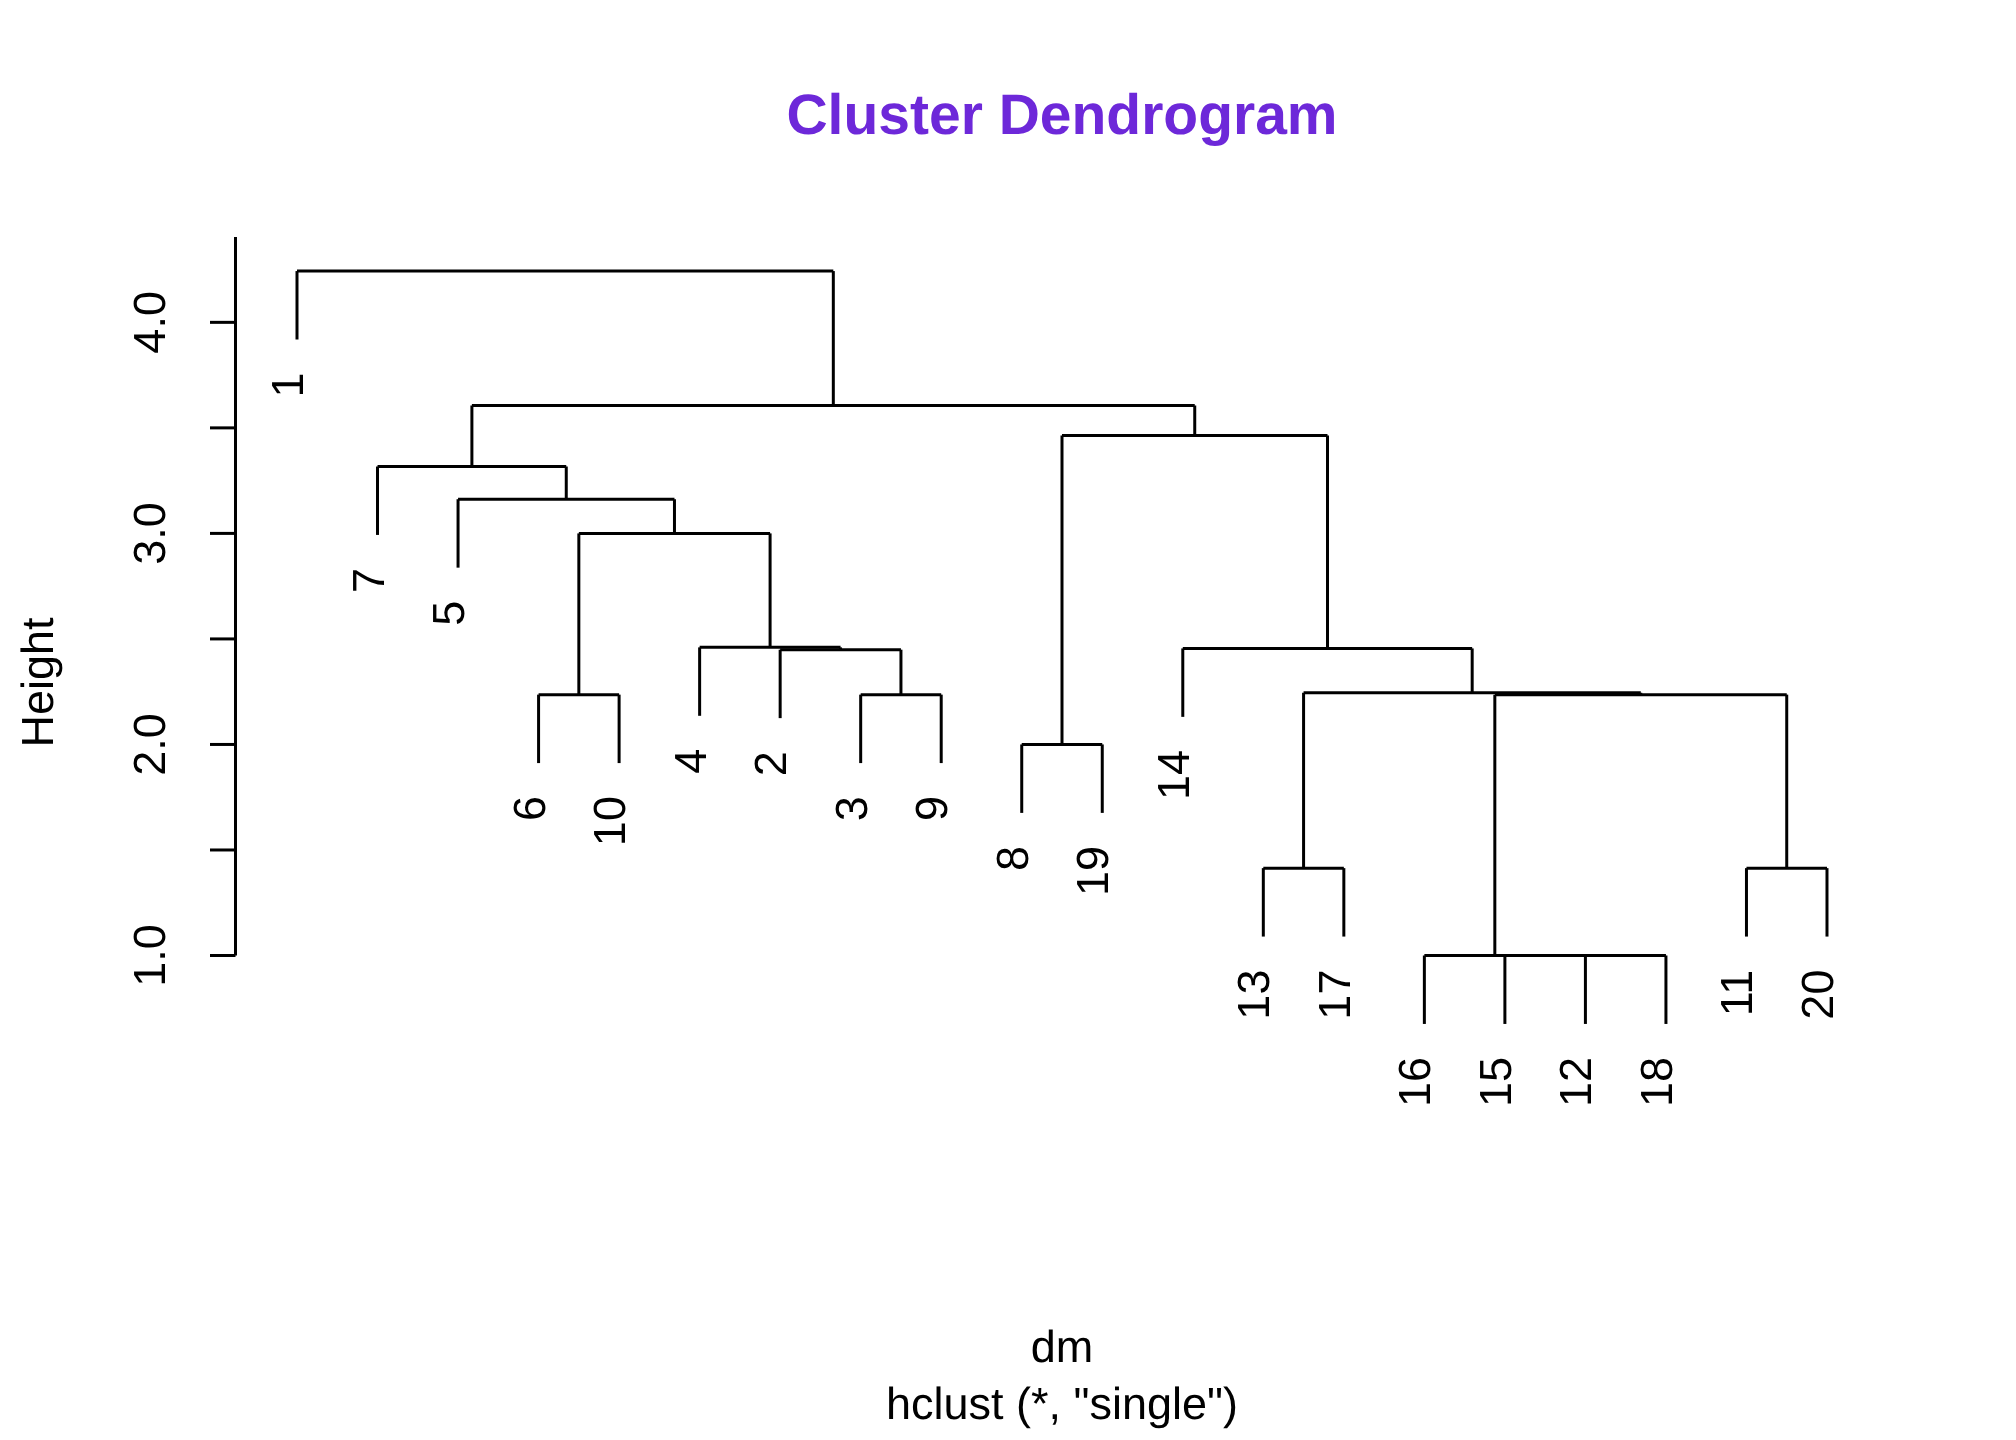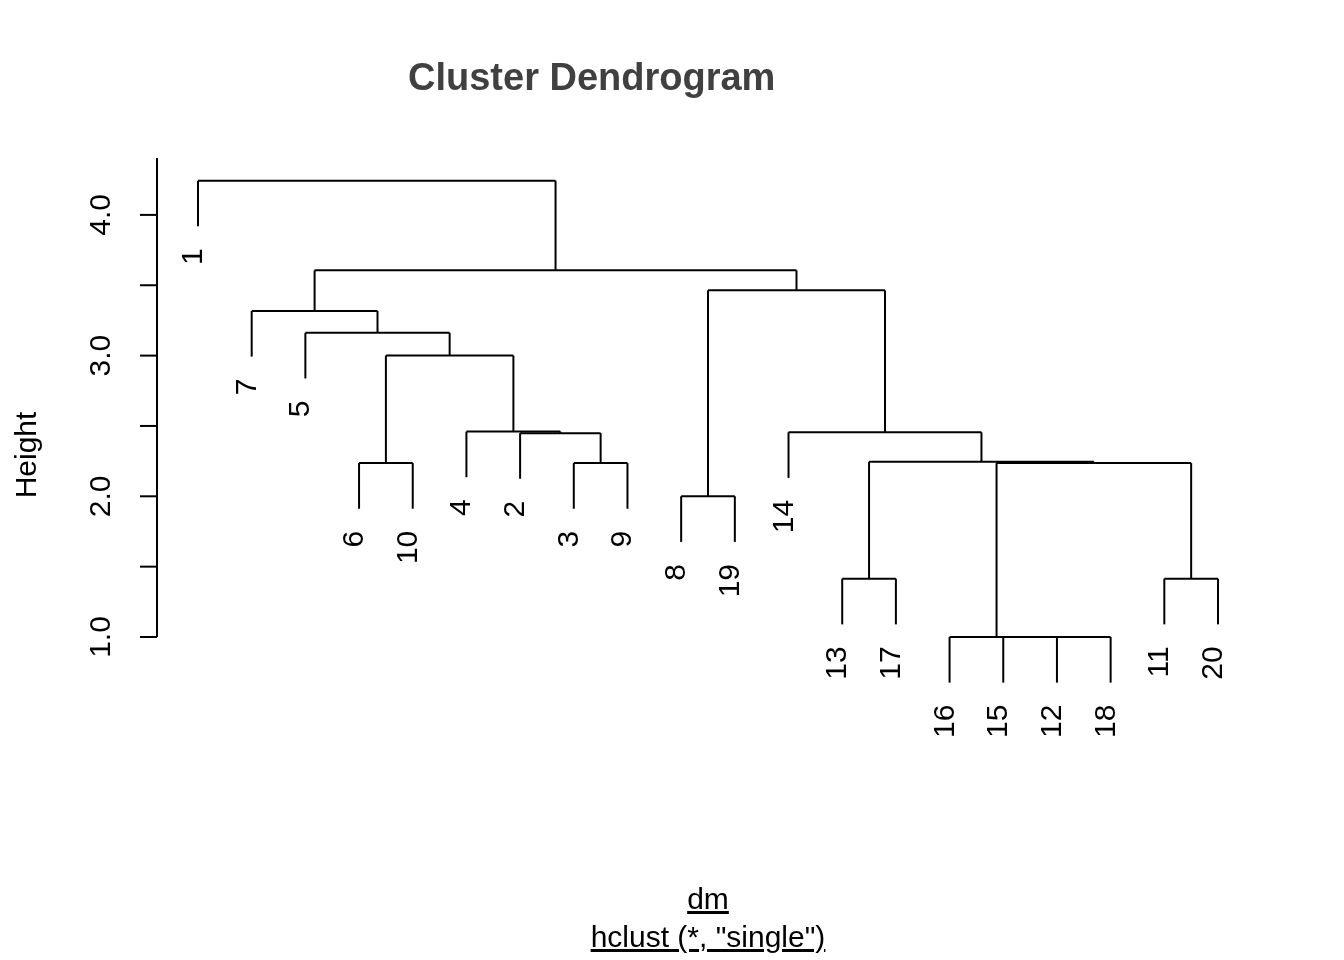--- a/index.html
+++ b/index.html
@@ -5,31 +5,31 @@
   html,body{margin:0;padding:0;background:#ffffff;}
   #canvas{
     position:relative;
     width:1344px;height:960px;
     background:#ffffff;
     font-family:"Liberation Sans","DejaVu Sans",sans-serif;
     overflow:hidden;
   }
   #plot-title{
     position:absolute;left:408px;top:56px;width:600px;
-    text-align:left;font-size:38px;font-weight:bold;color:#404040;
+    text-align:center;font-size:38px;font-weight:bold;color:#6d28d9;
     letter-spacing:0px;white-space:nowrap;
   }
   #ylab{
     position:absolute;left:-34px;top:435px;width:120px;height:40px;
     line-height:40px;text-align:center;font-size:30px;color:#000;
     transform:rotate(-90deg);
   }
   .xlab{
     position:absolute;left:408px;width:600px;text-align:center;
-    font-size:30px;color:#000;white-space:nowrap;text-decoration:underline;
+    font-size:30px;color:#000;white-space:nowrap;
   }
   #xlab1{top:882px;}
   #xlab2{top:920px;}
   #dendro-svg{position:absolute;left:0;top:0;}
 </style>
 </head>
 <body>
 
 <div id="canvas">
   <div id="plot-title">Cluster Dendrogram</div>

